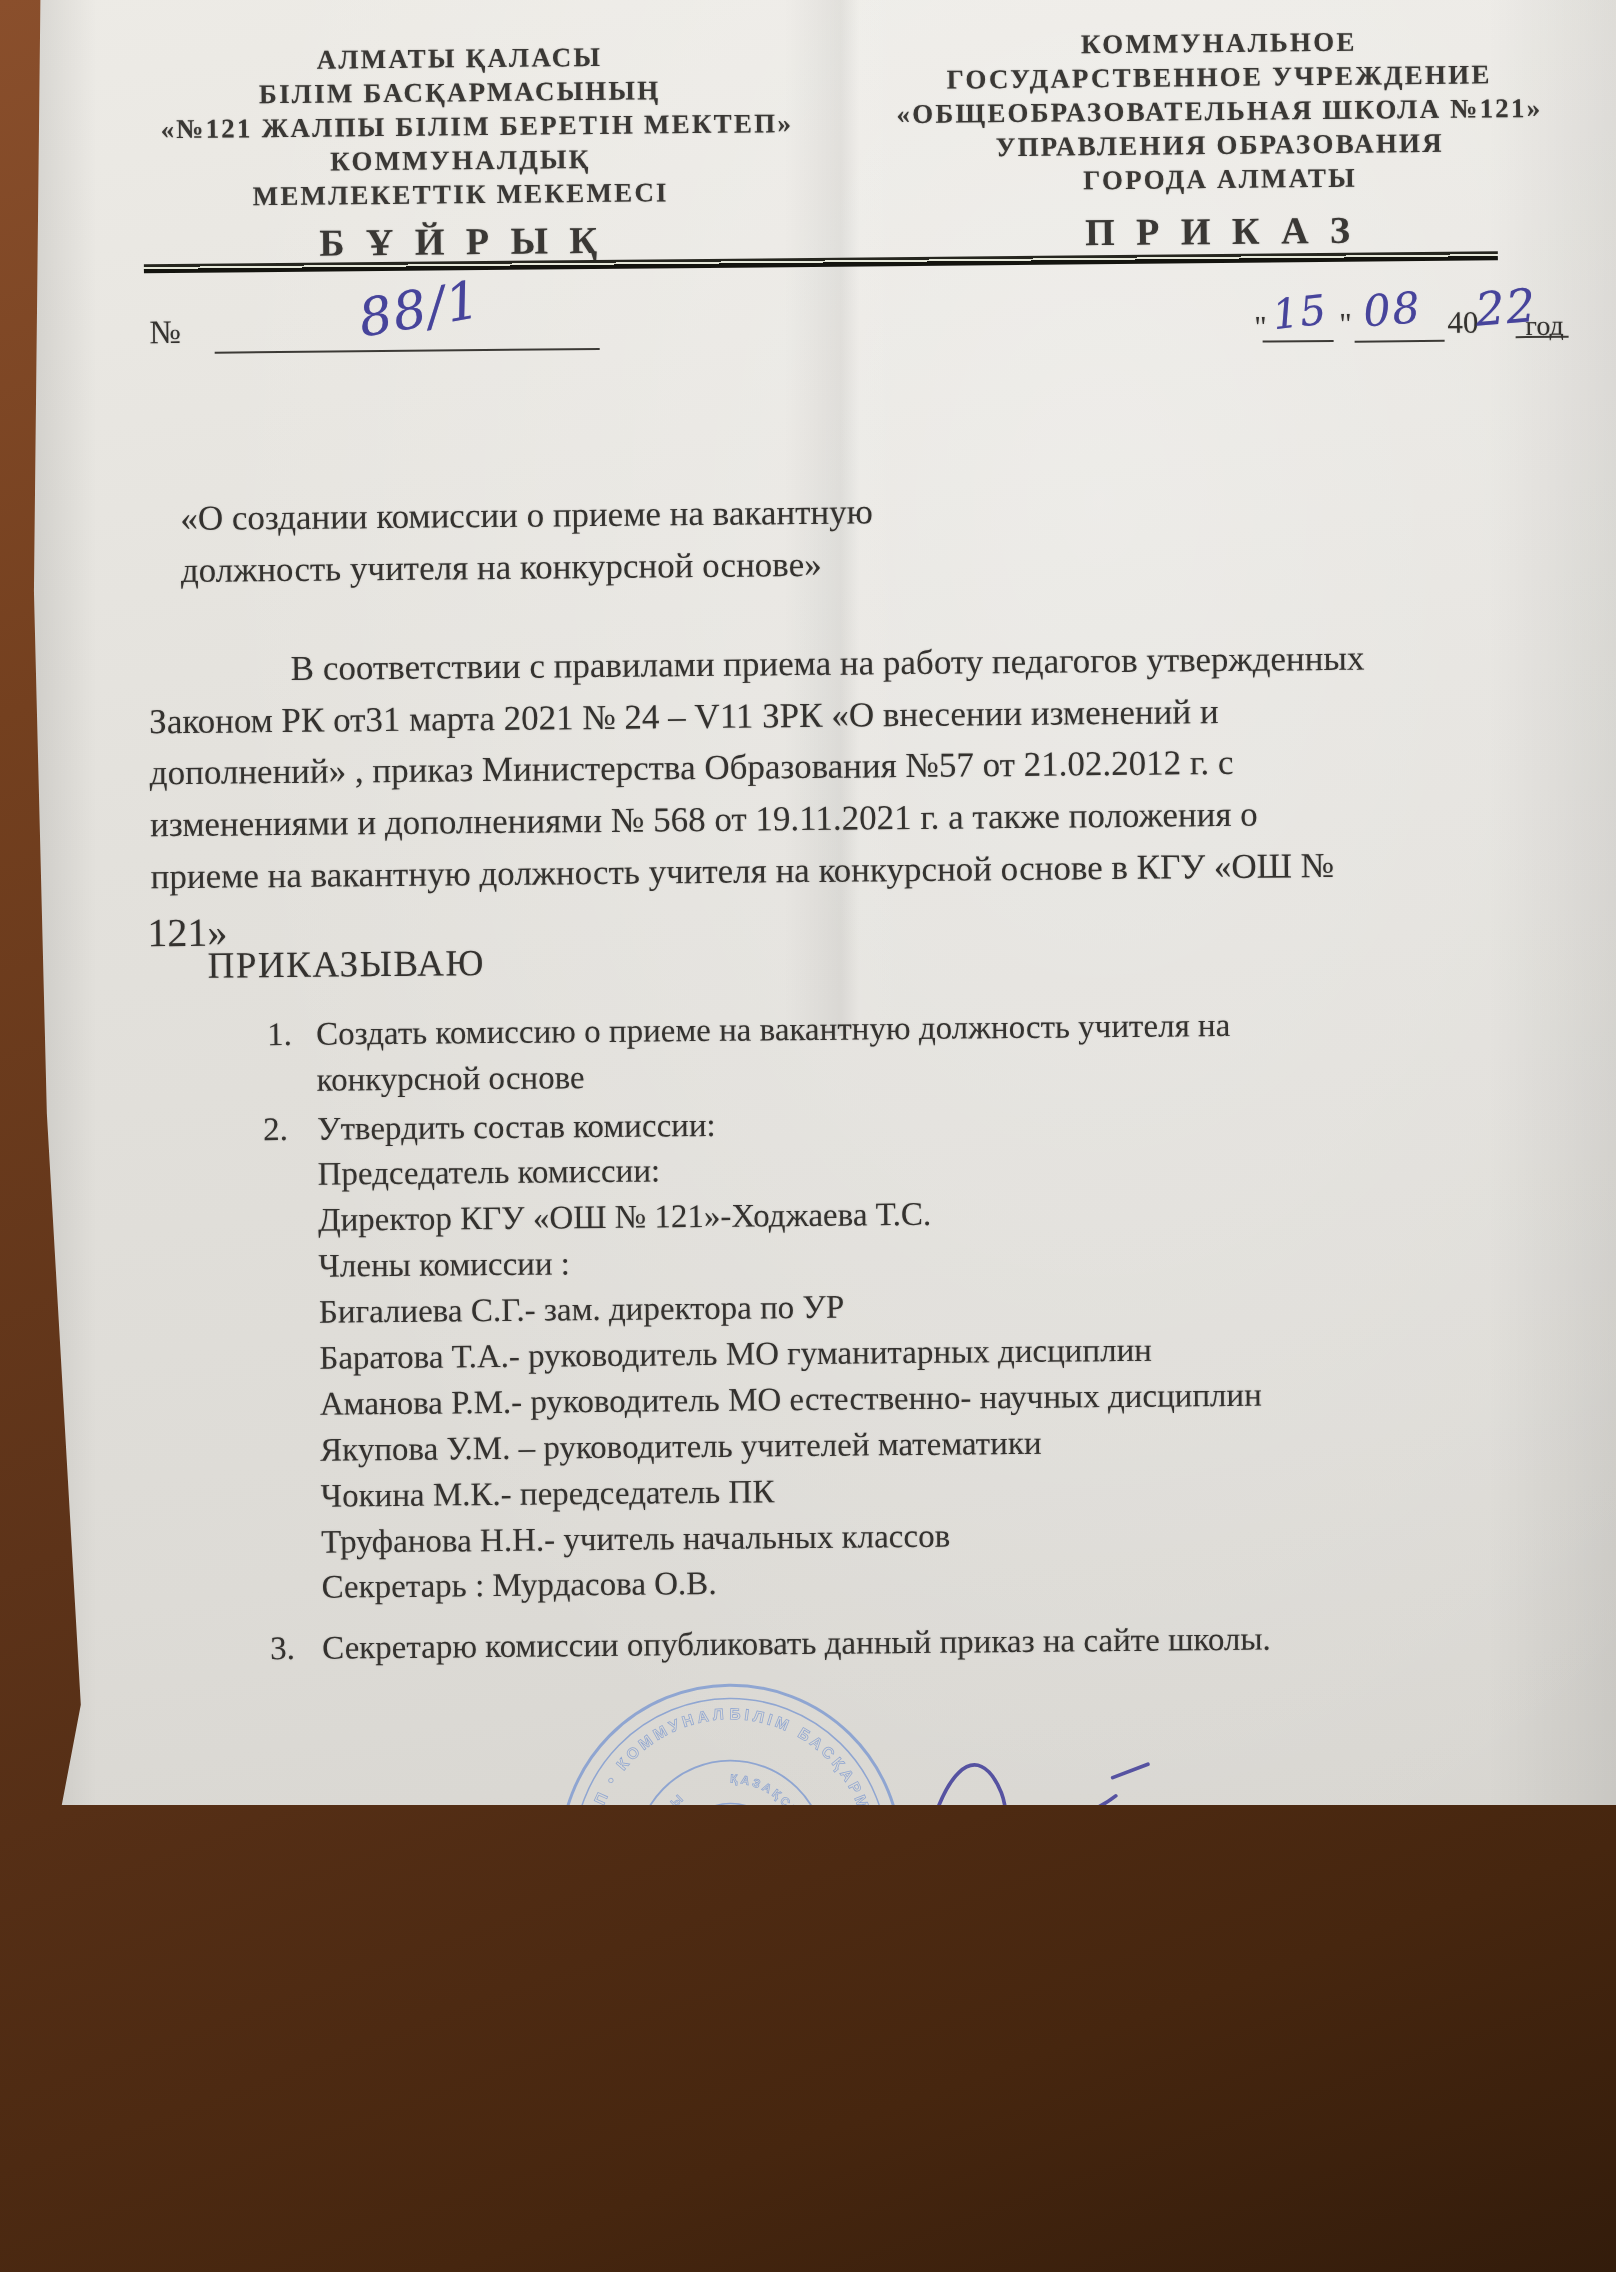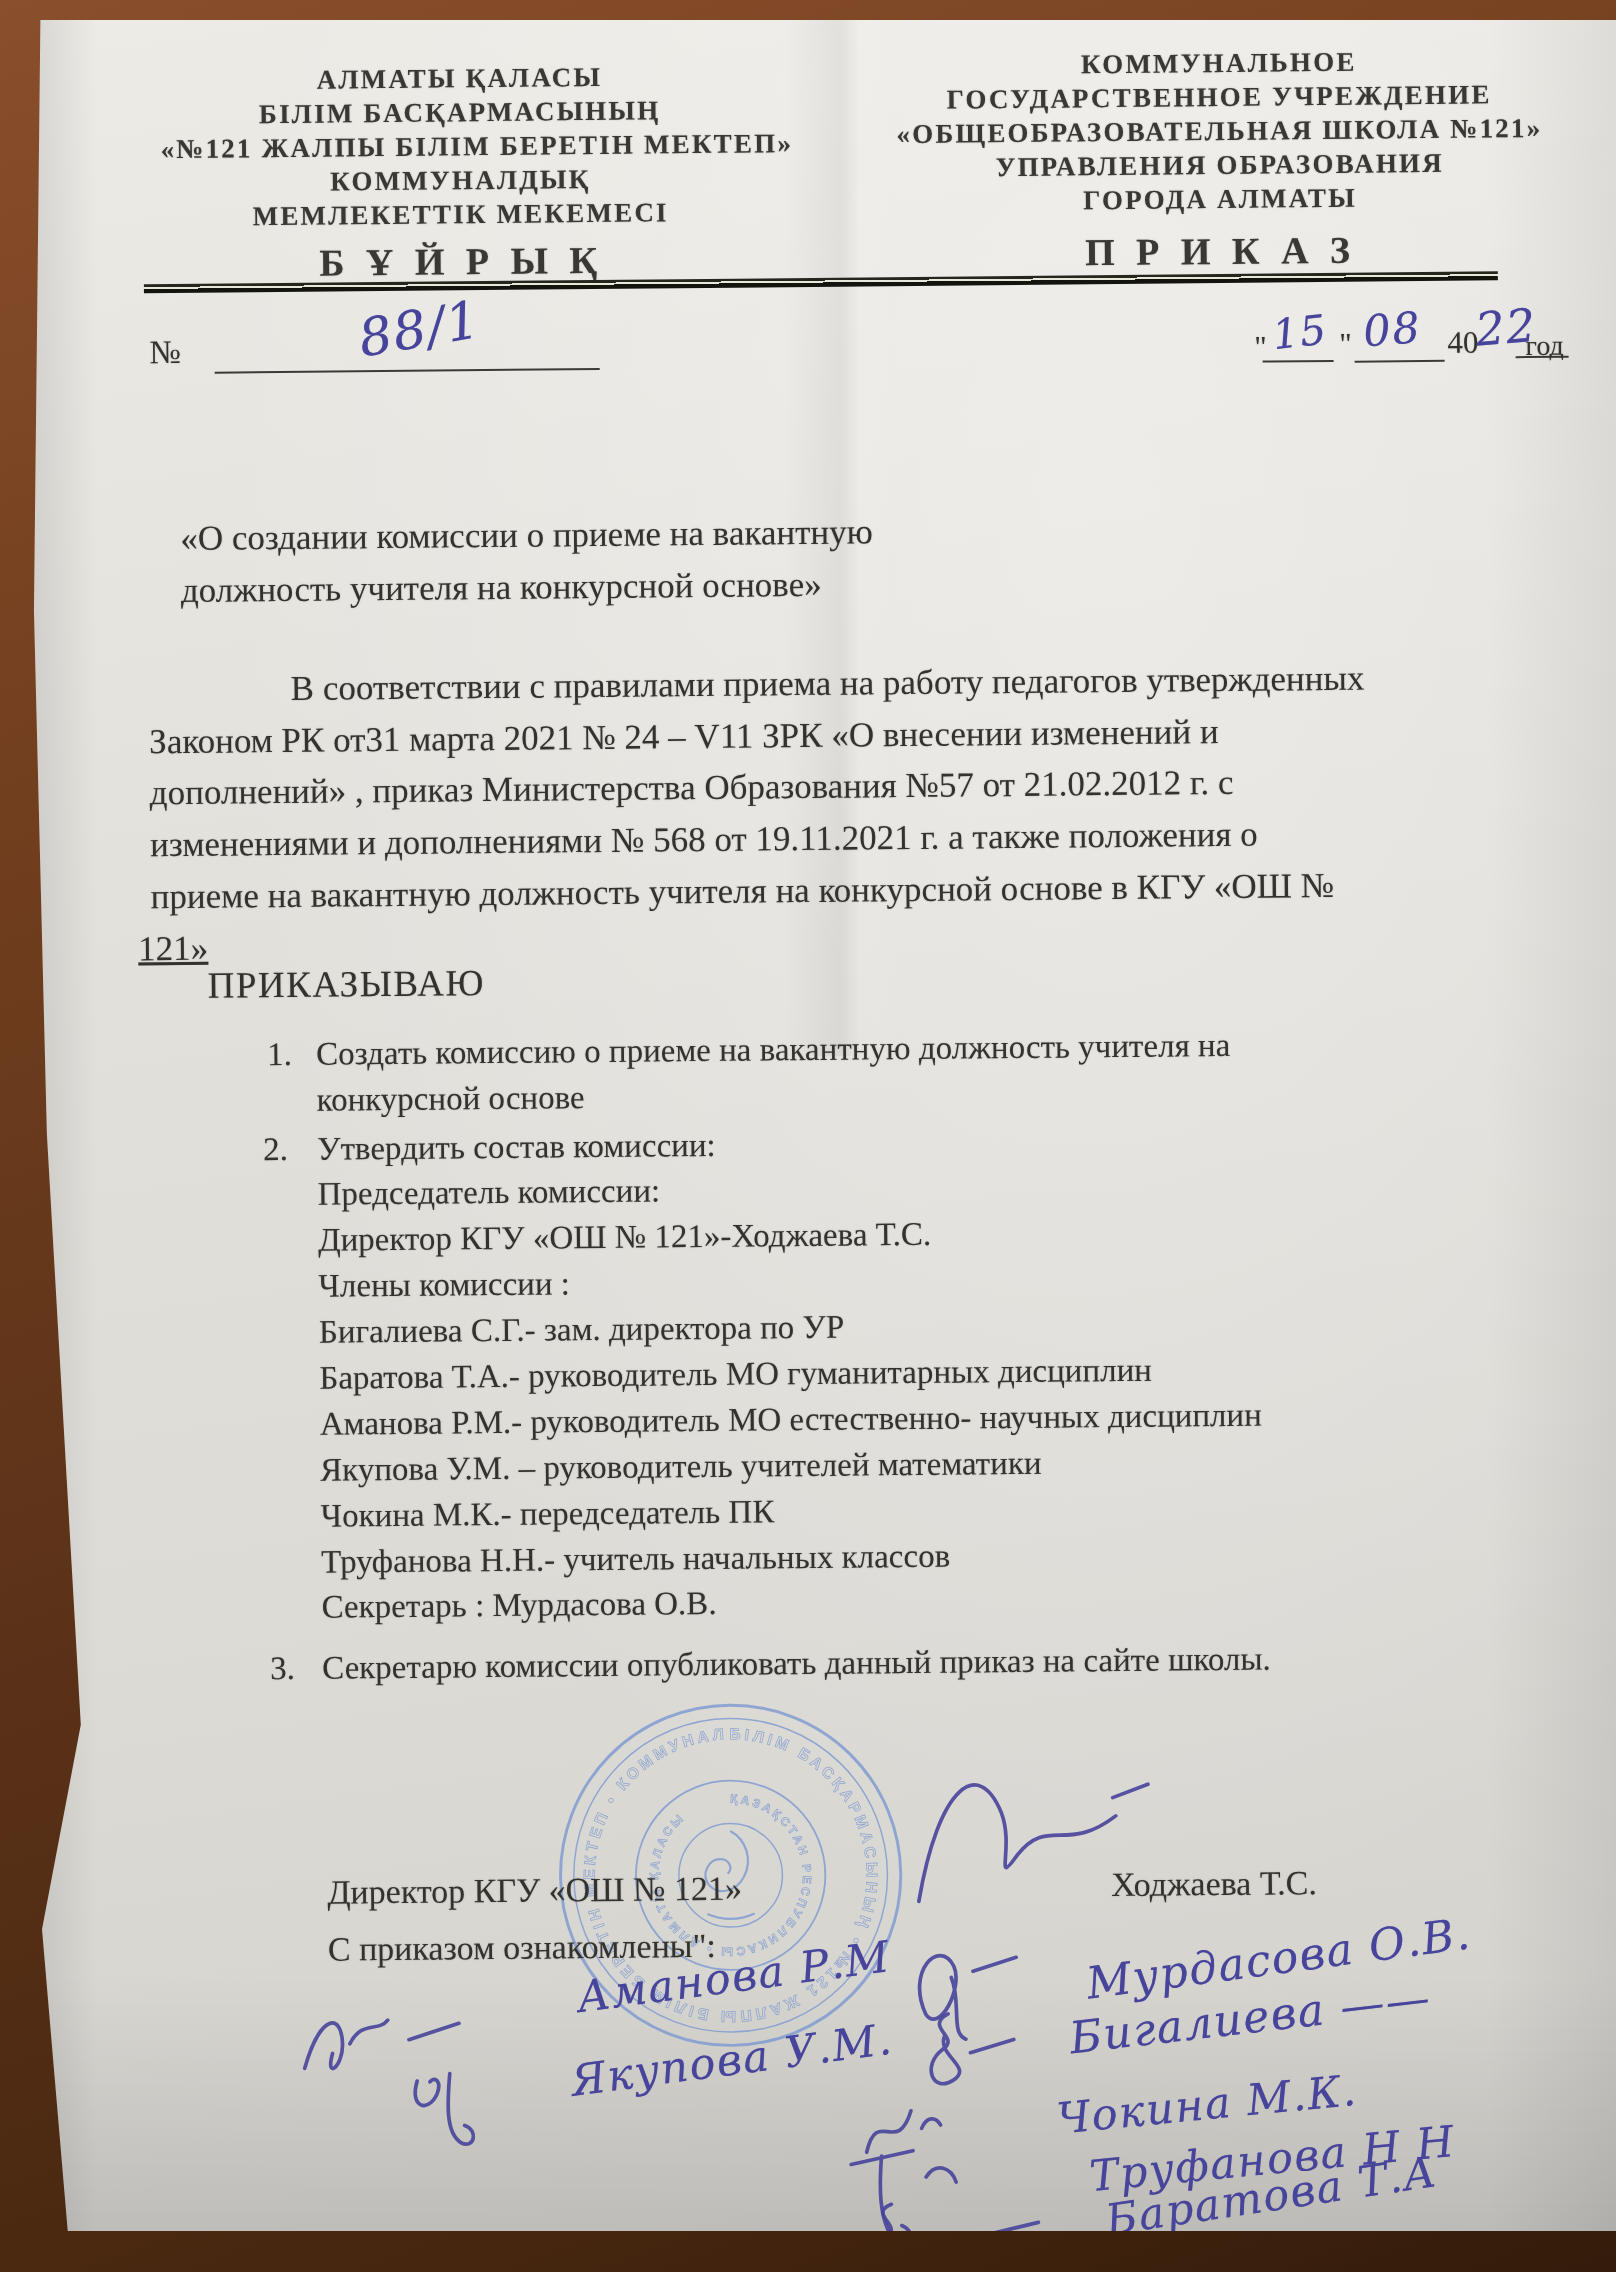--- a/index.html
+++ b/index.html
@@ -1,21 +1,21 @@
 <!DOCTYPE html>
 <html style="font-size:12px"><head>
 <meta charset="utf-8">
 <style>
   html,body{margin:0;padding:0;}
   body{
     width:1616px;height:2273px;overflow:hidden;
     background:linear-gradient(160deg,#8a4f2c 0%,#74401f 25%,#5d3319 55%,#46260f 85%,#331c0b 100%);
     font-family:"Liberation Serif",serif;
   }
-  #photo{position:relative;width:1616px;height:2211px;overflow:hidden;margin-top:20px;}
+  #photo{position:relative;width:1616px;height:1805px;overflow:hidden;}
   .paper{
     position:absolute;left:0;top:0;width:1616px;height:2273px;
     background:linear-gradient(172deg,#edebe6 0%,#e3e1dc 35%,#dddbd6 65%,#d2d0cb 100%);
     clip-path:polygon(40px 0%,100% 0%,100% 98.4%,78% 98.0%,52% 98.8%,30% 98.5%,4.4% 99.0%,2.6% 84%,5.0% 75%,2.9% 49%,2.1% 26%,2.5% 0%);
   }
   .paper-shading{
     position:absolute;left:0;top:0;width:100%;height:100%;pointer-events:none;
     background:
       radial-gradient(ellipse at 68% 22%, rgba(255,255,255,.30), rgba(255,255,255,0) 58%),
       linear-gradient(to right, rgba(0,0,0,.14) 0%, rgba(0,0,0,0) 6%, rgba(0,0,0,0) 92%, rgba(0,0,0,.07) 100%),
@@ -92,21 +92,21 @@
     <div class="printed" style="left:1533px;top:317px;font-size:28px;">год</div>
 
     <div class="printed" style="left:186px;top:493px;font-size:35px;">«О создании комиссии о приеме на вакантную</div>
     <div class="printed" style="left:186px;top:545px;font-size:35px;">должность учителя на конкурсной основе»</div>
 
     <div class="printed" style="left:295px;top:644px;font-size:35px;">В соответствии с правилами приема на работу педагогов утвержденных</div>
     <div class="printed" style="left:153px;top:696px;font-size:35px;">Законом РК от31 марта 2021 № 24 – V11 ЗРК «О внесении изменений и</div>
     <div class="printed" style="left:153px;top:747px;font-size:35px;">дополнений» , приказ Министерства Образования №57 от 21.02.2012 г. с</div>
     <div class="printed" style="left:153px;top:799px;font-size:35px;">изменениями и дополнениями №  568 от 19.11.2021 г. а также положения о</div>
     <div class="printed" style="left:153px;top:851px;font-size:35px;">приеме на вакантную должность учителя на конкурсной основе в КГУ «ОШ №</div>
-    <div class="printed" style="left:140px;top:903px;font-size:35px;text-decoration:underline;">121»</div>
+    <div class="printed" style="left:149px;top:903px;font-size:40px;">121»</div>
 
     <div class="printed" style="left:209px;top:938px;font-size:37px;letter-spacing:1.5px;">ПРИКАЗЫВАЮ</div>
 
     <div class="printed" style="left:268px;top:1011px;font-size:33px;">1.</div>
     <div class="printed" style="left:317px;top:1011px;font-size:33px;">Создать комиссию о приеме на вакантную должность учителя на</div>
     <div class="printed" style="left:317px;top:1057px;font-size:33px;">конкурсной основе</div>
 
     <div class="printed" style="left:263px;top:1106px;font-size:33px;">2.</div>
     <div class="printed" style="left:317px;top:1106px;font-size:33px;">Утвердить состав комиссии:</div>
     <div class="printed" style="left:317px;top:1151px;font-size:33px;">Председатель комиссии:</div>

